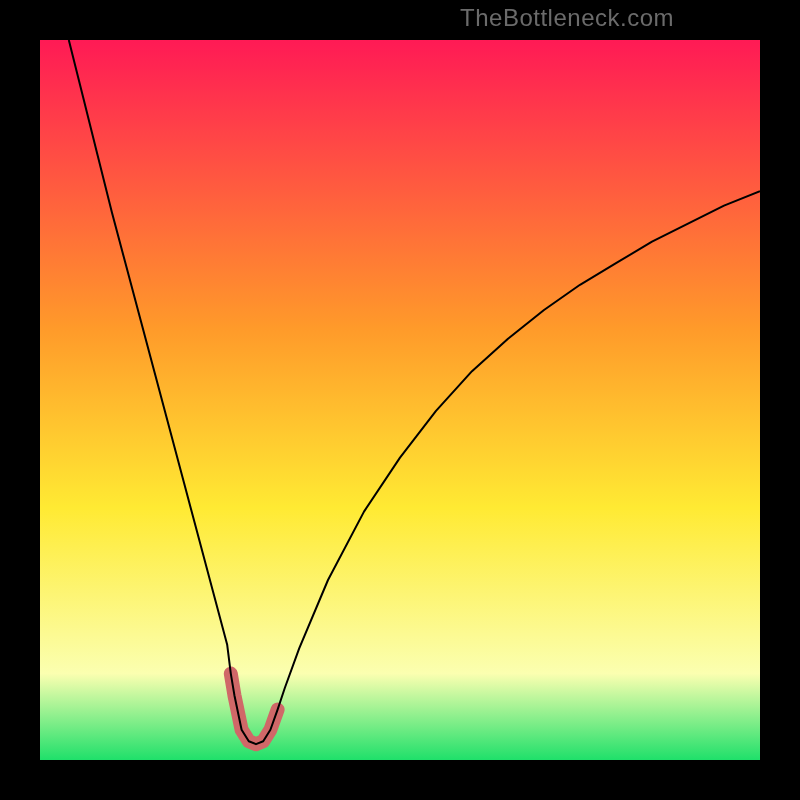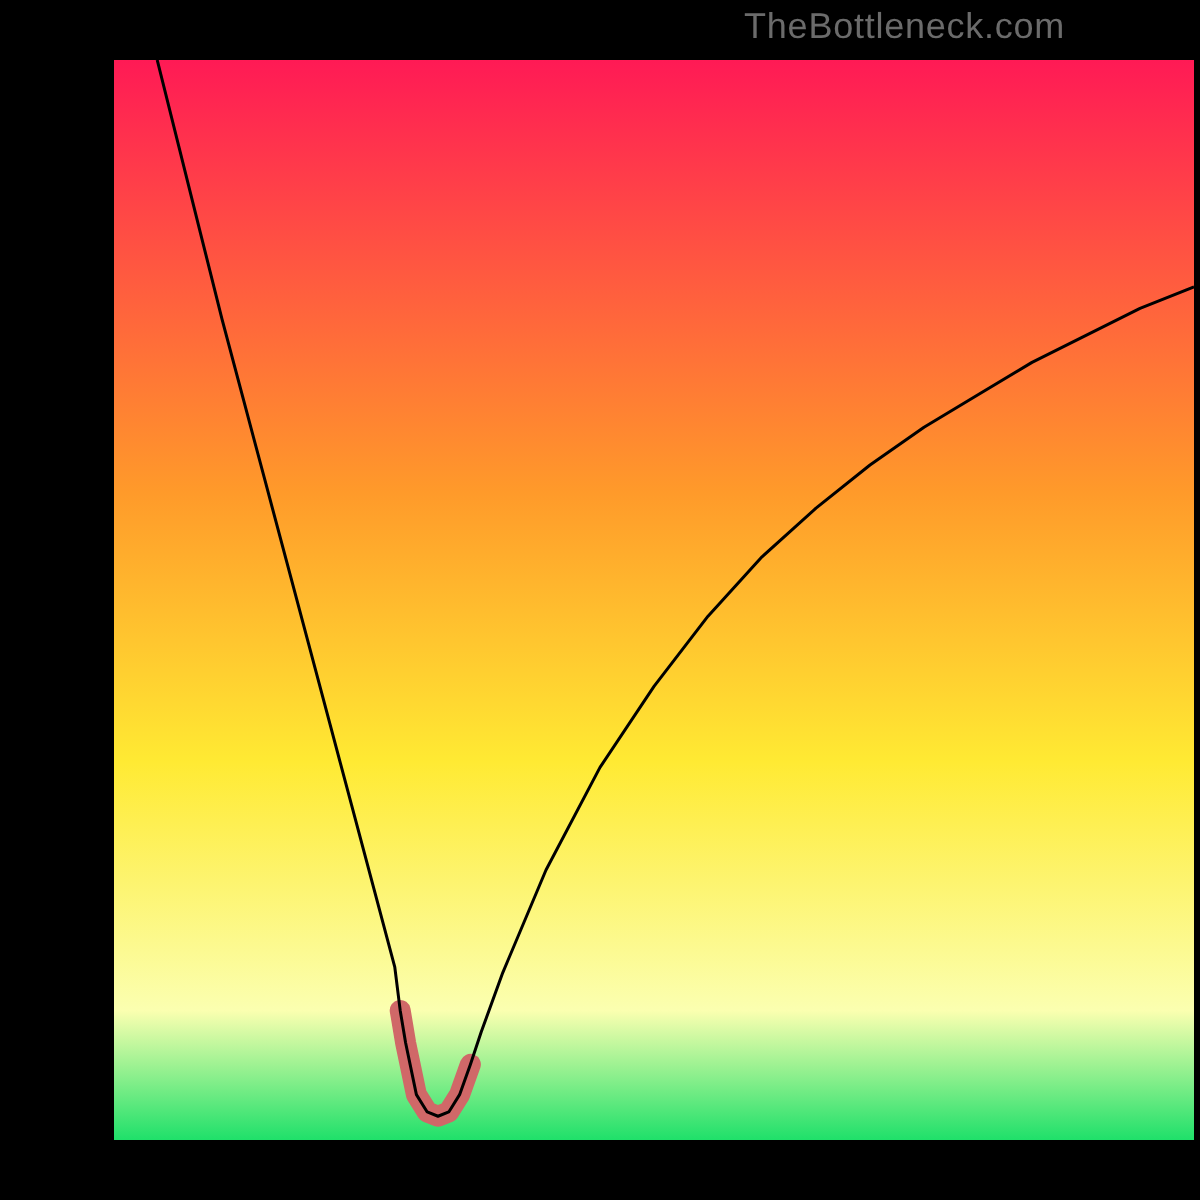--- a/index.html
+++ b/index.html
@@ -11,21 +11,20 @@
     overflow: hidden;
     font-family: Arial, Helvetica, sans-serif;
   }
   .frame {
     position: absolute;
     left: 0;
     top: 0;
     width: 684px;
     height: 800px;
     background: #000;
-    margin-left: 36px;
   }
   .watermark {
     position: absolute;
     top: 4px;
     right: 10px;
     color: #6b6b6b;
     font-size: 24px;
     letter-spacing: 0.5px;
     font-weight: 400;
   }

